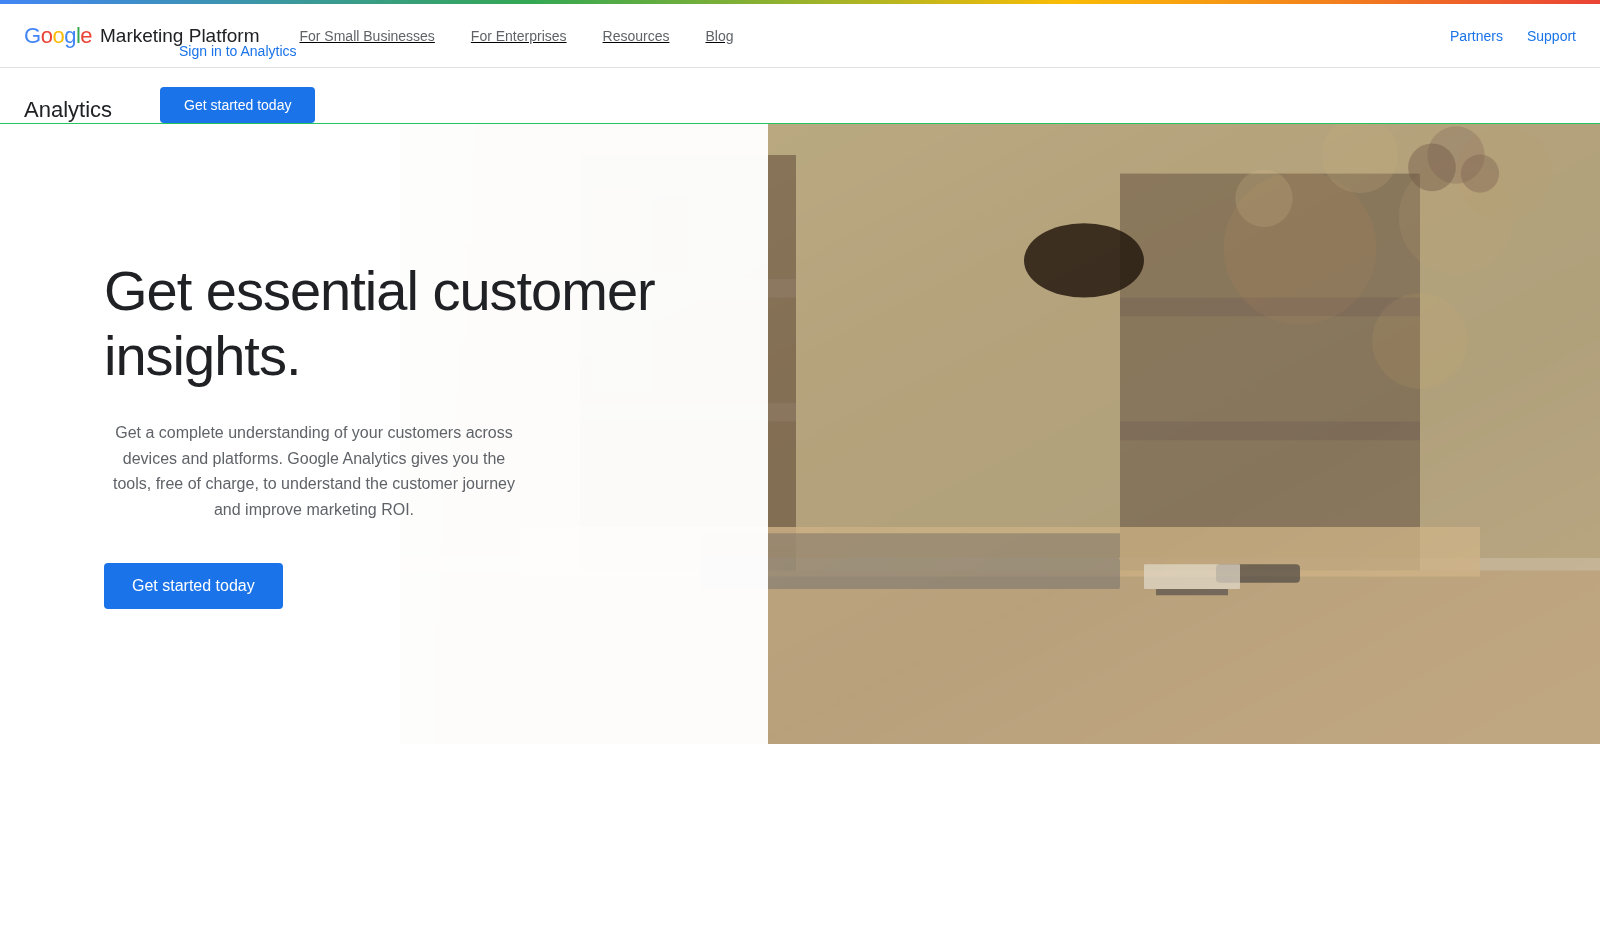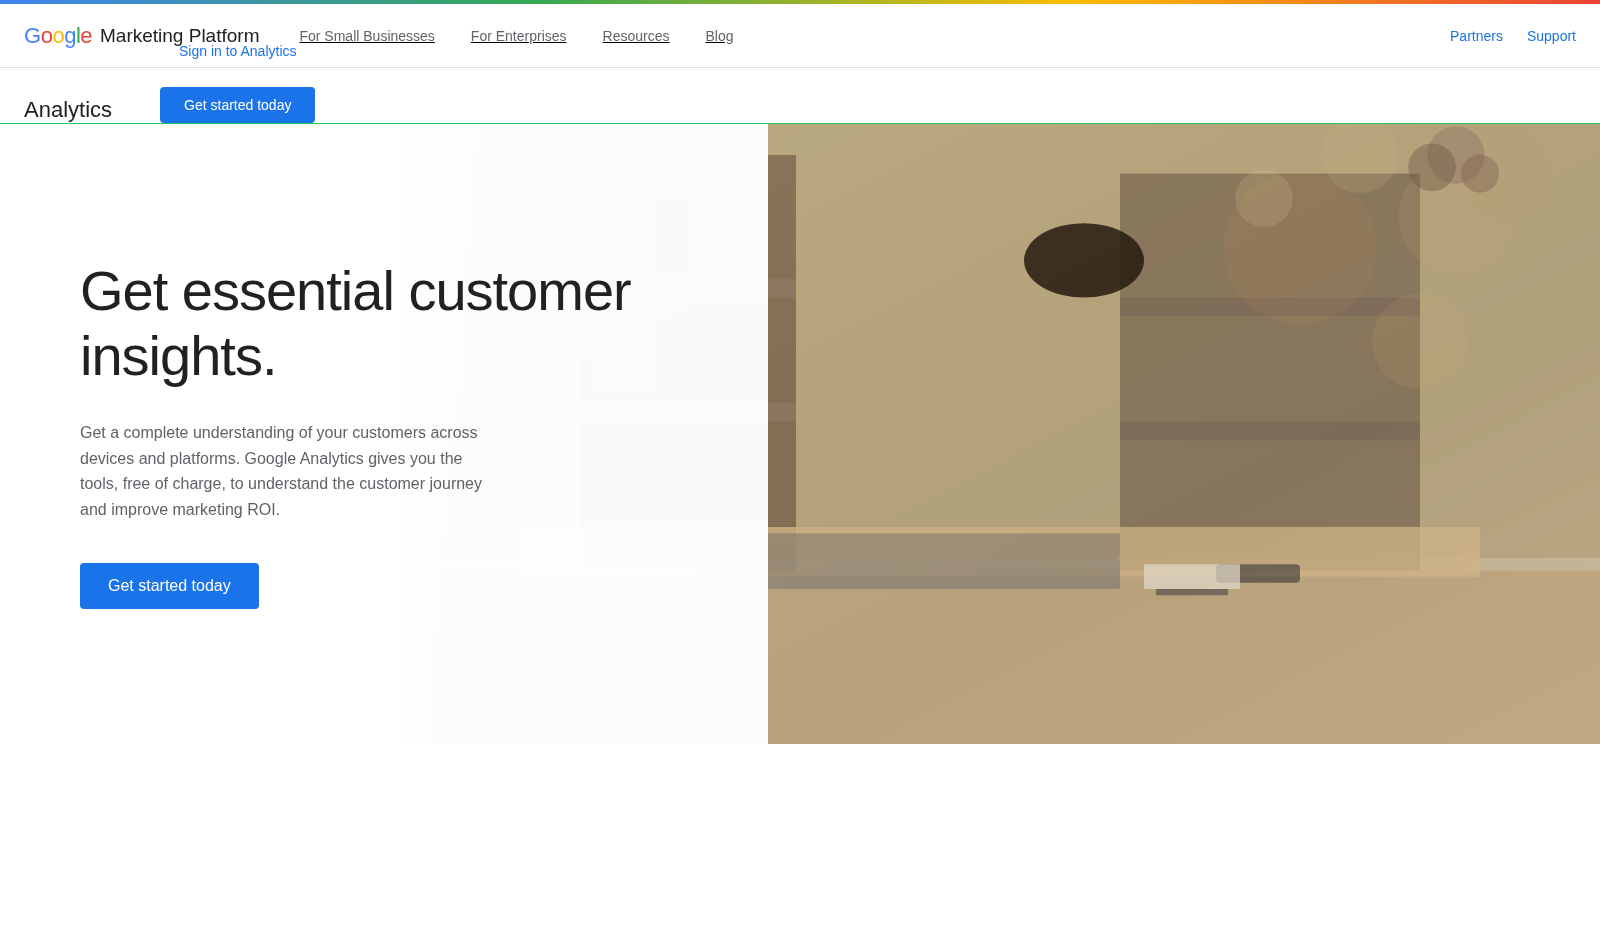--- a/index.html
+++ b/index.html
@@ -143,39 +143,40 @@
     .hero-content {
       position: absolute;
       left: 0;
       top: 0;
       width: 48%;
       height: 100%;
       background: rgba(255,255,255,0.97);
       display: flex;
       flex-direction: column;
       justify-content: center;
-      padding: 60px 80px 60px 80px;
+      padding: 60px 80px 60px 104px;
       z-index: 5;
     }
 
     .hero-headline {
       font-size: 56px;
       font-weight: 400;
       color: #202124;
       line-height: 1.15;
       margin-bottom: 32px;
       letter-spacing: -1px;
     }
 
     .hero-description {
       font-size: 16px;
       color: #5f6368;
       line-height: 1.6;
       margin-bottom: 40px;
       max-width: 420px;
+      text-align: center;
     }
 
     .hero-cta-btn {
       background: #1a73e8;
       color: #fff;
       border: none;
       border-radius: 4px;
       padding: 14px 28px;
       font-size: 16px;
       font-weight: 500;

